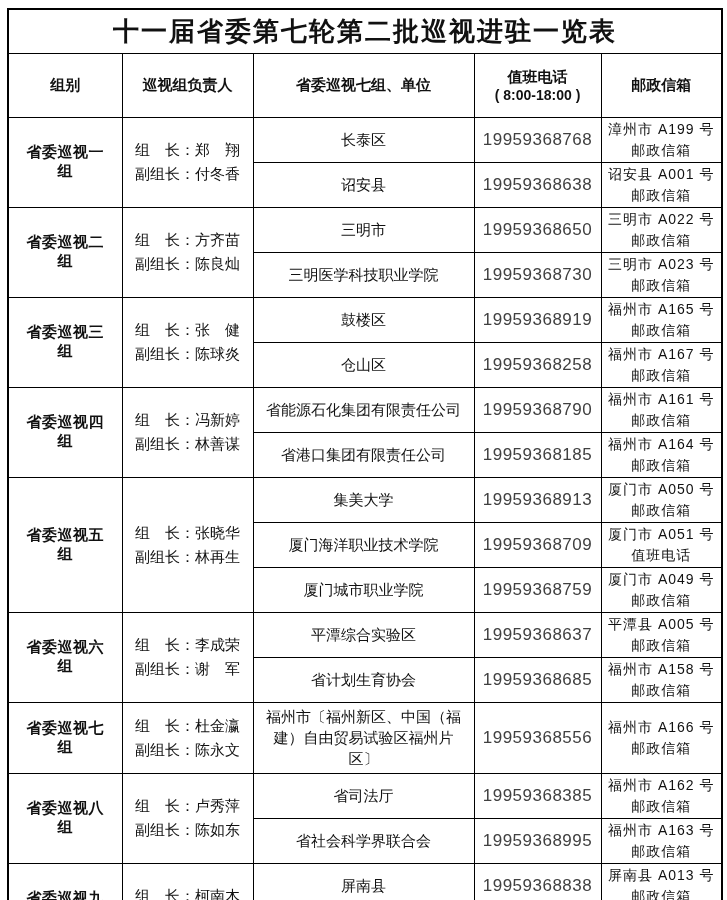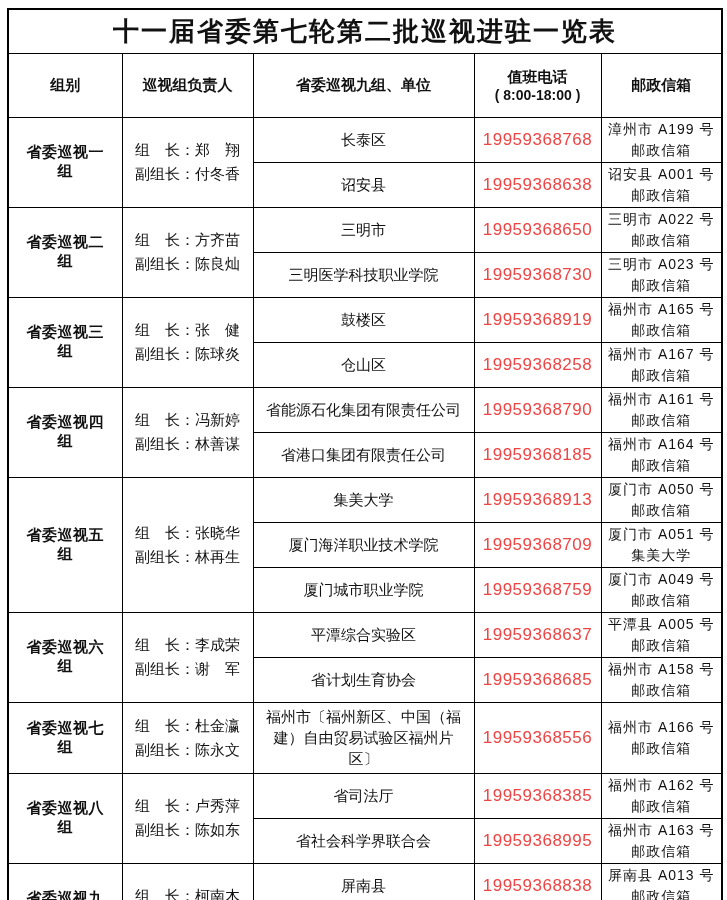--- a/index.html
+++ b/index.html
@@ -48,21 +48,21 @@
     display: inline-block;
     text-align: left;
     font-size: 15px;
     line-height: 24px;
     white-space: nowrap;
   }
   .unit-cell { font-size: 15px; padding: 2px 6px; line-height: 21px; }
   .phone-cell {
     font-size: 17px;
     font-family: "Liberation Sans", sans-serif;
-    color: #ef4444;
+    color: #404040;
     letter-spacing: 0.5px;
   }
   .mailbox-cell {
     font-size: 14px;
     line-height: 21px;
     padding: 1px 3px;
     letter-spacing: 1px;
   }
 </style>
 </head>
@@ -77,21 +77,21 @@
       <col style="width:127px">
       <col style="width:121px">
     </colgroup>
     <thead>
       <tr>
         <td class="title-cell" colspan="5">十一届省委第七轮第二批巡视进驻一览表</td>
       </tr>
       <tr class="header-row">
         <th>组别</th>
         <th>巡视组负责人</th>
-        <th>省委巡视九组、单位</th>
+        <th>省委巡视七组、单位</th>
         <th>
           <span>值班电话</span>
           <span class="phone-hours">( 8:00-18:00 )</span>
         </th>
         <th>邮政信箱</th>
       </tr>
     </thead>
     <tbody id="table-body">
         <tr style="height: 43px;">
           <td class="group-cell" rowspan="2">省委巡视一组</td>
@@ -144,21 +144,21 @@
         <tr style="height: 43px;">
           <td class="group-cell" rowspan="3">省委巡视五组</td>
           <td class="leader-cell" rowspan="3"><div class="leader-lines"><div class="leader-line">组　长：张晓华</div><div class="leader-line">副组长：林再生</div></div></td>
           <td class="unit-cell">集美大学</td>
           <td class="phone-cell">19959368913</td>
           <td class="mailbox-cell">厦门市 A050 号 邮政信箱</td>
         </tr>
         <tr style="height: 43px;">
           <td class="unit-cell">厦门海洋职业技术学院</td>
           <td class="phone-cell">19959368709</td>
-          <td class="mailbox-cell">厦门市 A051 号 集美大学</td>
+          <td class="mailbox-cell">厦门市 A051 号 值班电话</td>
         </tr>
         <tr style="height: 43px;">
           <td class="unit-cell">厦门城市职业学院</td>
           <td class="phone-cell">19959368759</td>
           <td class="mailbox-cell">厦门市 A049 号 邮政信箱</td>
         </tr>
         <tr style="height: 43px;">
           <td class="group-cell" rowspan="2">省委巡视六组</td>
           <td class="leader-cell" rowspan="2"><div class="leader-lines"><div class="leader-line">组　长：李成荣</div><div class="leader-line">副组长：谢　军</div></div></td>
           <td class="unit-cell">平潭综合实验区</td>

